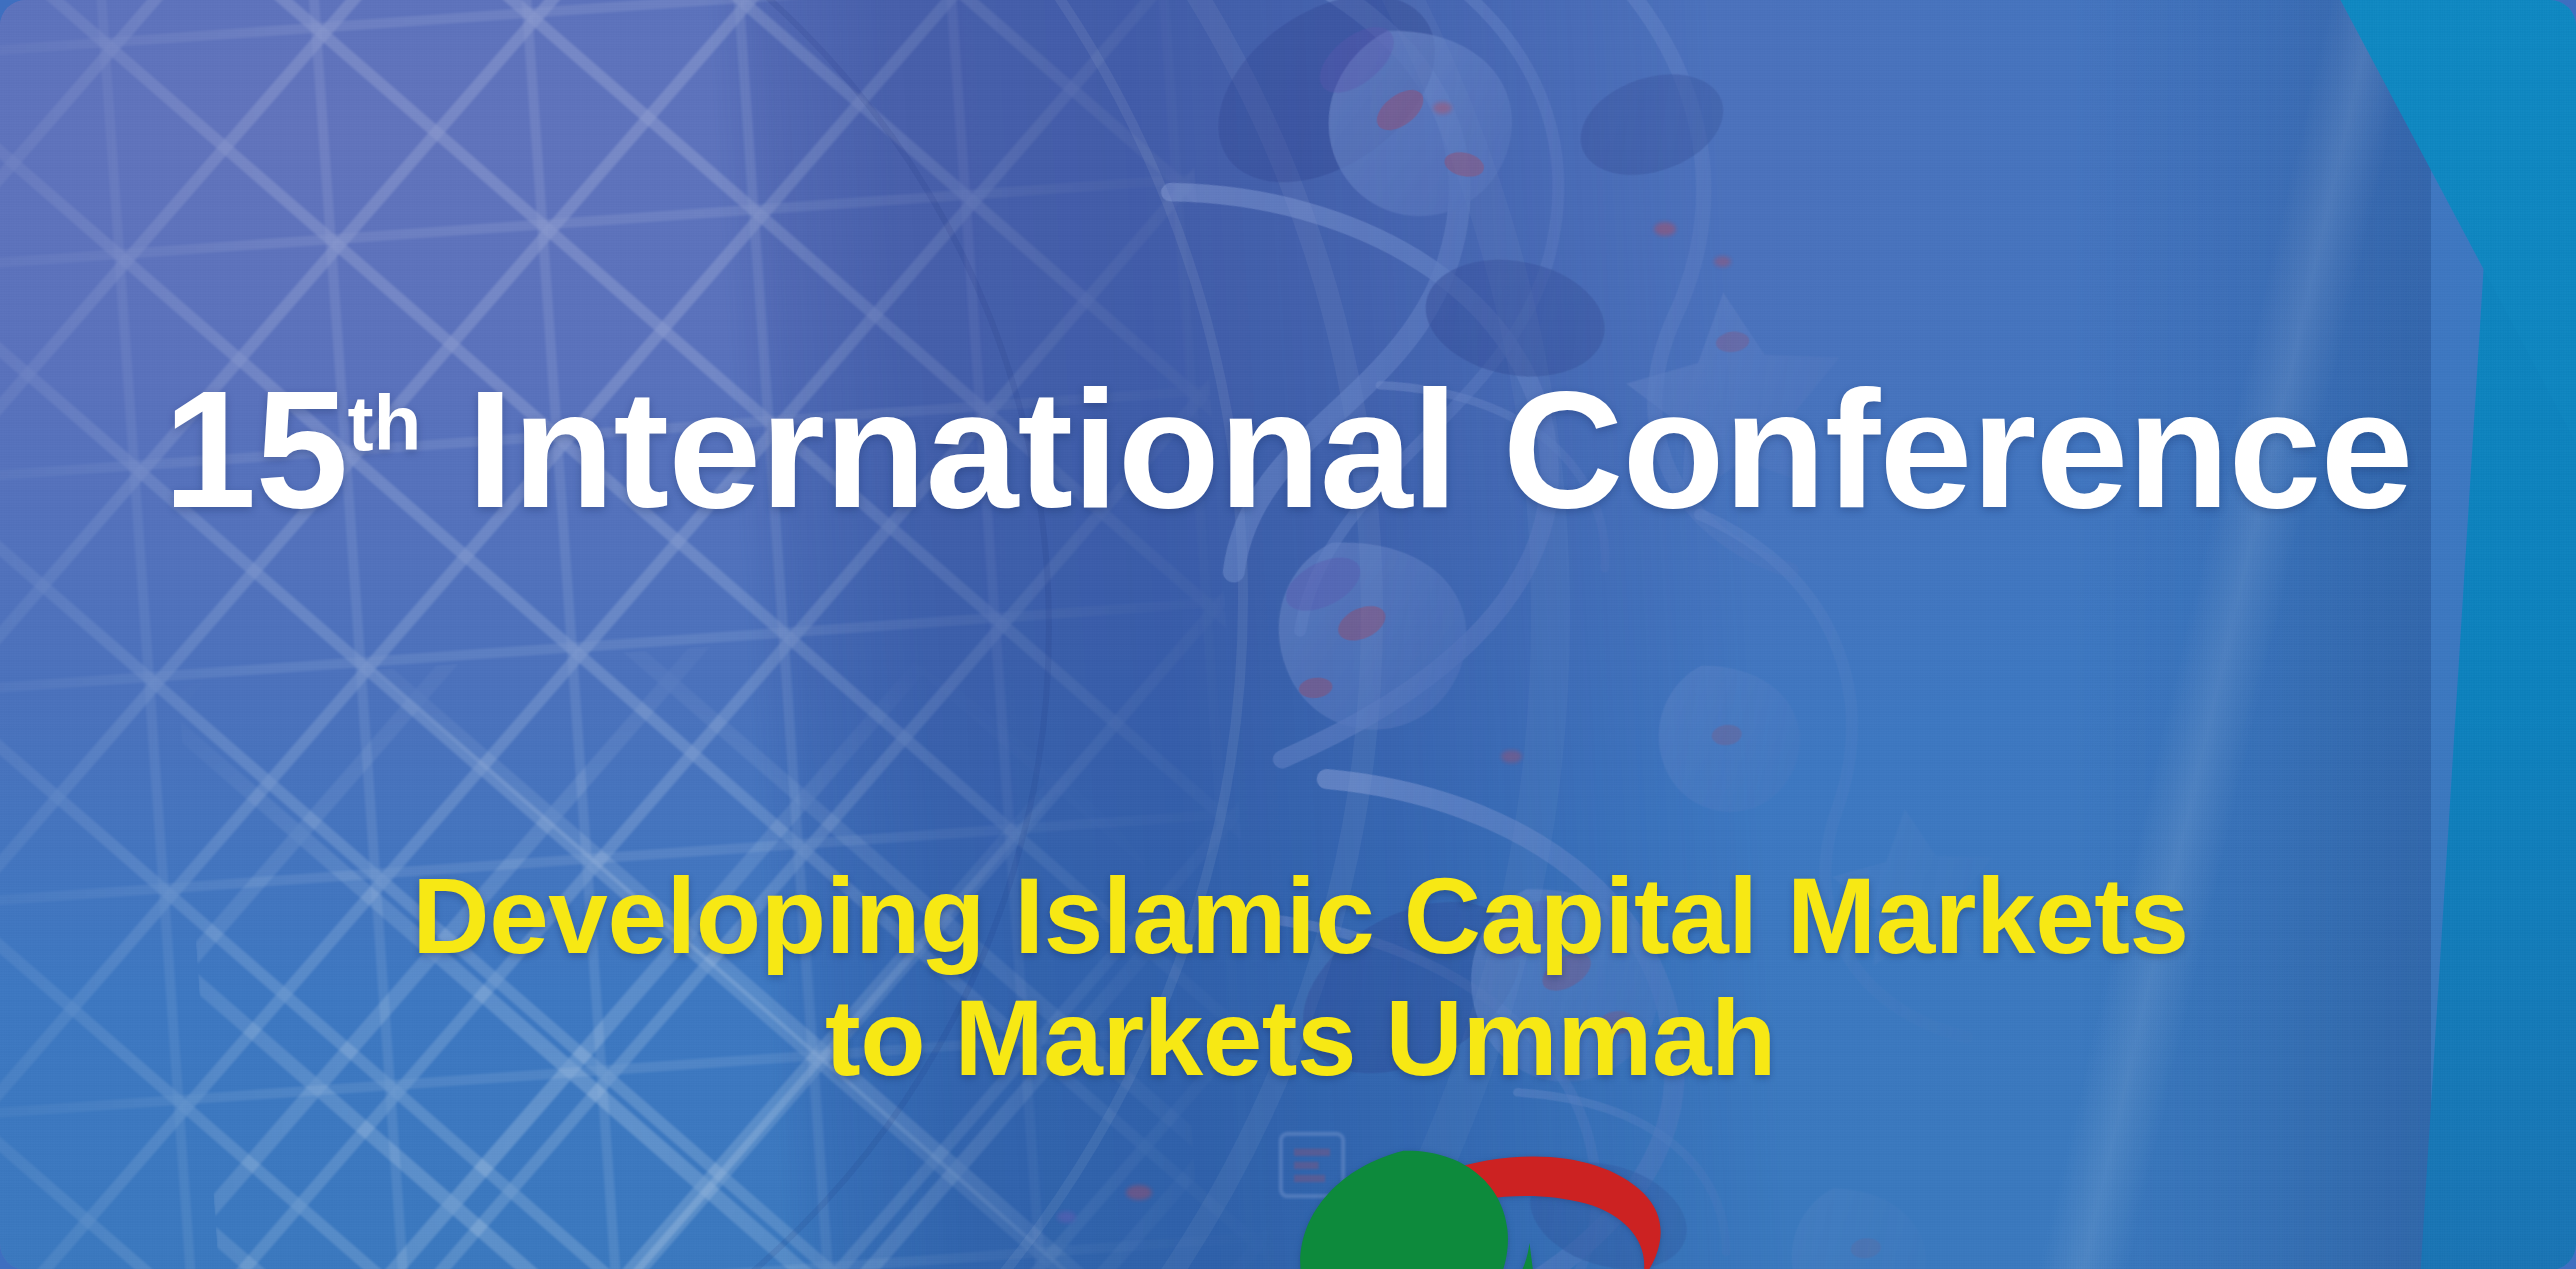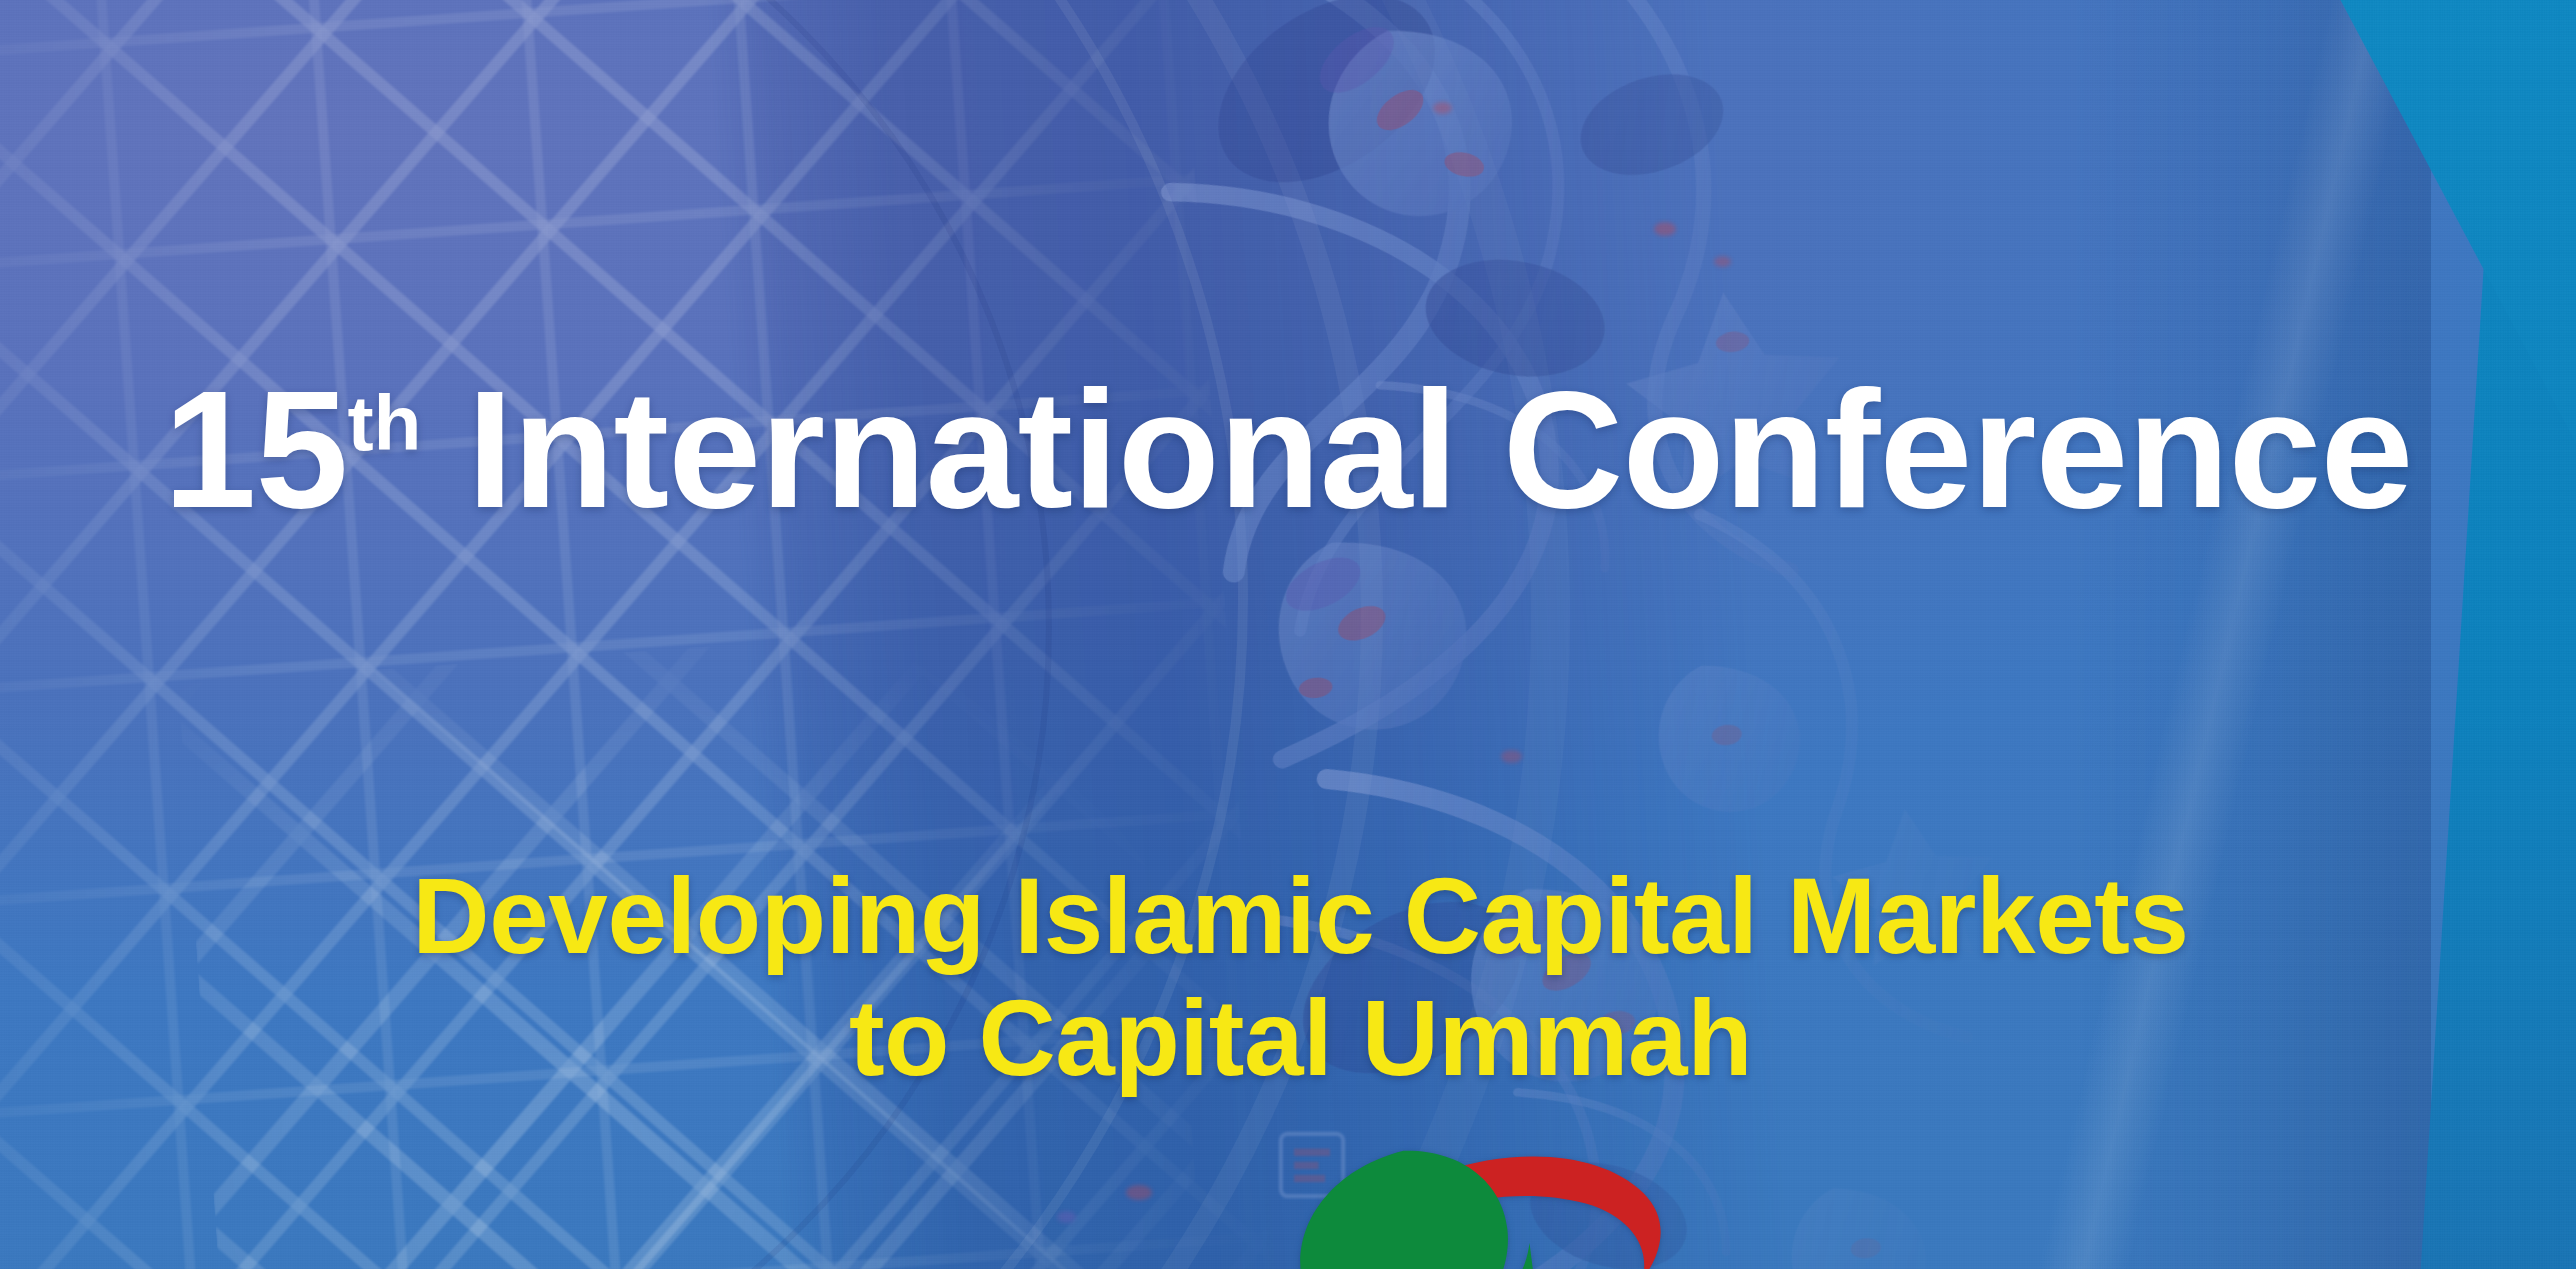--- a/index.html
+++ b/index.html
@@ -7,20 +7,21 @@
   body{
     width:2576px;height:1270px;overflow:hidden;
     font-family:"Liberation Sans","DejaVu Sans",sans-serif;
     background:#3e6fc0;
   }
 
   
   #banner{
     position:relative;width:2576px;height:1270px;overflow:hidden;
     background:#3e6fc0;
+    border-radius:26px;
   }
 
   
   .bg-base{
     position:absolute;inset:0;
     background:
       radial-gradient(120% 95% at 12% 10%, #6274bd 0%, #5a72bd 22%, #4a72bd 48%, #3d78c2 72%, #3a79bf 100%),
       linear-gradient(100deg,#5a6fb8 0%,#4a6fbb 30%,#3f77c2 60%,#3a79bf 100%);
   }
 
@@ -272,21 +273,21 @@
   <div class="grain"></div>
 
   <div class="text-layer">
 
     <h1 class="title">
       <span class="line1"><span>15</span><sup class="ord">th</sup><span> International Conference</span></span>
     </h1>
 
     <h2 class="subtitle">
       <span>Developing Islamic Capital Markets</span>
-      <span>to Capital Ummah</span>
+      <span>to Markets Ummah</span>
     </h2>
   </div>
 
   <div class="stamp">
     <svg viewBox="0 0 100 100" aria-hidden="true">
       <rect x="12" y="12" width="76" height="76" rx="8" fill="none" stroke="#9fb2e0" stroke-width="5"></rect>
       <rect x="28" y="30" width="44" height="9" fill="#b4495c"></rect>
       <rect x="28" y="46" width="30" height="9" fill="#b4495c"></rect>
       <rect x="28" y="62" width="38" height="9" fill="#b4495c"></rect>
     </svg>

